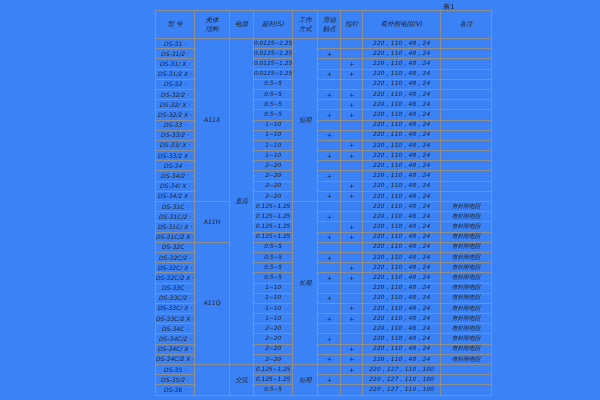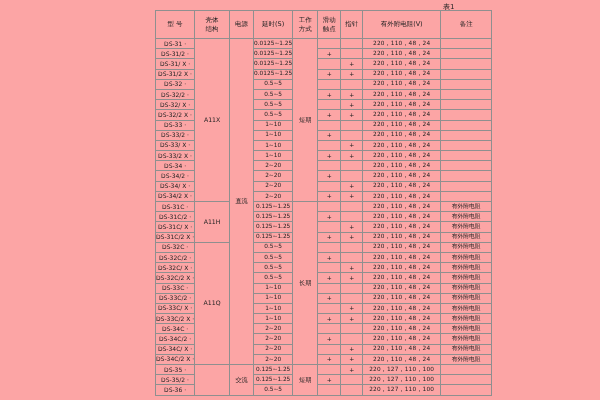--- a/index.html
+++ b/index.html
@@ -1,19 +1,19 @@
 <!DOCTYPE html>
 <html><head>
 <meta charset="utf-8">
 <style>
   html,body{margin:0;padding:0;width:600px;height:400px;overflow:hidden;background:#ffffff;}
   body{font-family:"DejaVu Sans",sans-serif;color:#222;}
-  .page{position:absolute;inset:0;background:#fca5a5;}
+  .page{position:absolute;inset:0;background:#3b82f6;}
   .table-tag{position:absolute;top:2px;left:443px;font-size:7px;color:#222;}
-  table.spec{position:absolute;left:155px;top:10px;border-collapse:collapse;table-layout:fixed;}
+  table.spec{position:absolute;left:155px;top:10px;border-collapse:collapse;table-layout:fixed;font-style:italic;}
   table.spec th, table.spec td{
     border:1px solid #8f8f8f;
     padding:0;margin:0;
     font-weight:normal;
     text-align:center;
     vertical-align:middle;
     color:#222;
     overflow:hidden;
   }
   table.spec{border:1px solid #555;}

